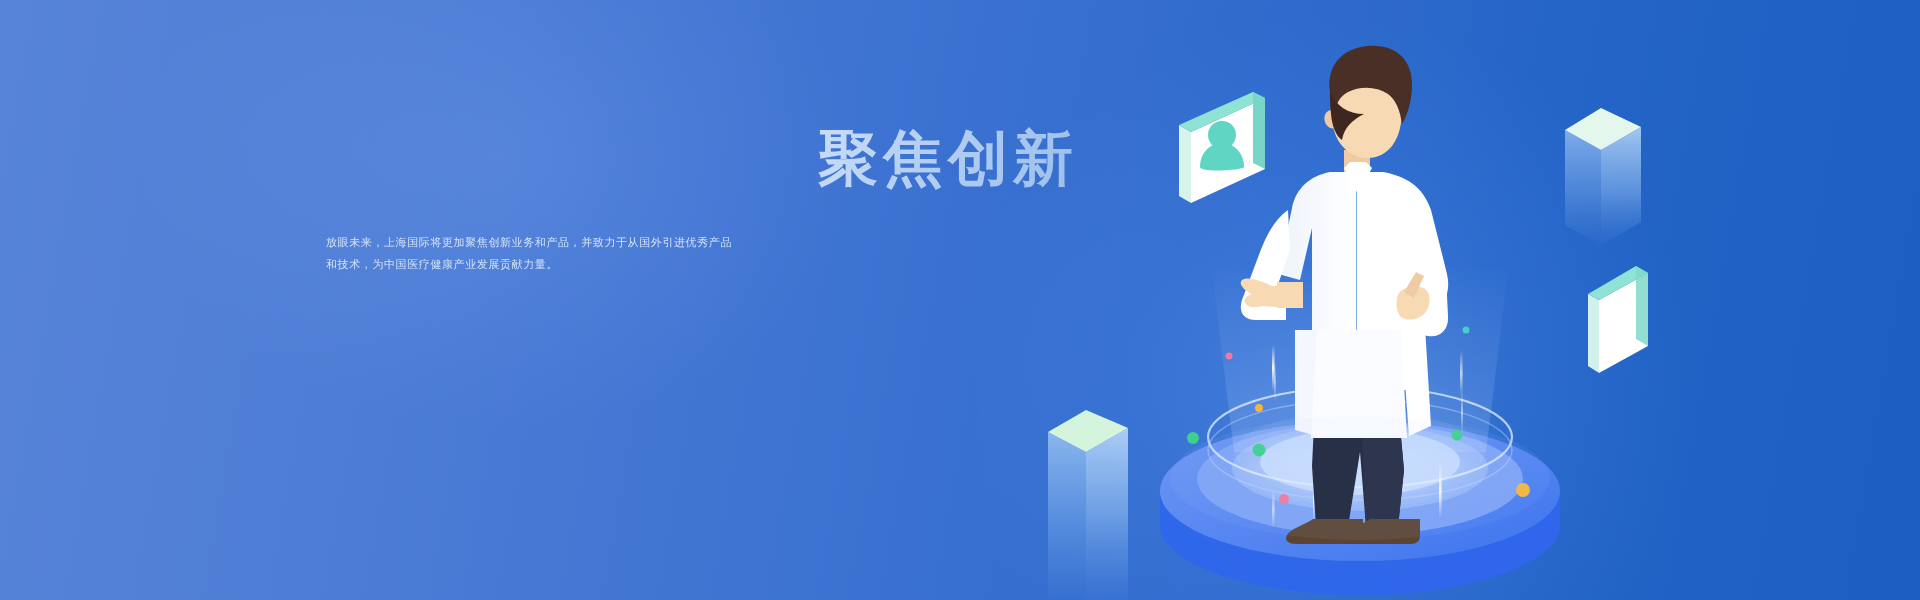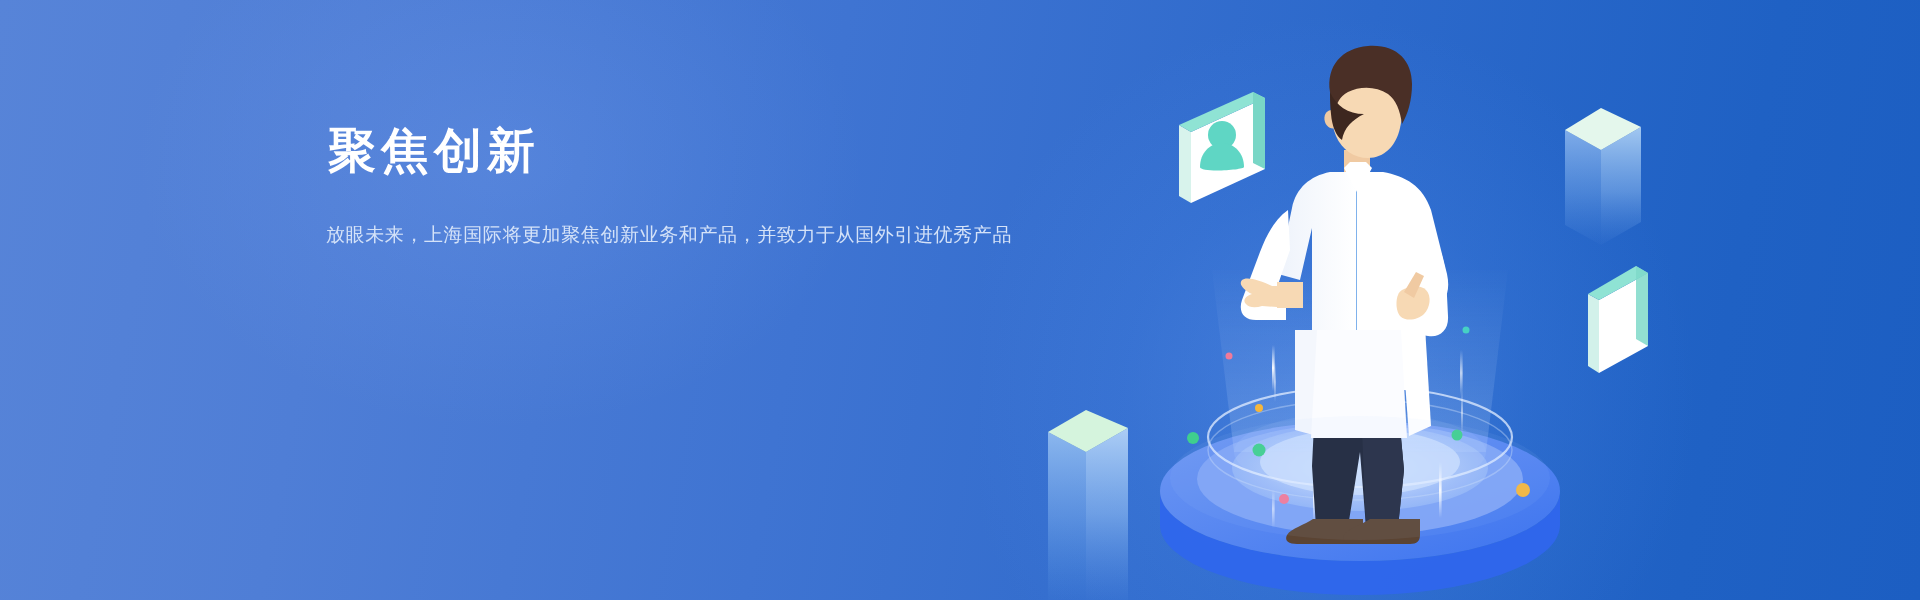--- a/index.html
+++ b/index.html
@@ -33,40 +33,41 @@
   }
 
   
   .copy {
     position: absolute;
     left: 318px;
     top: 118px;
     width: 760px;
   }
   .headline {
-    font-size: 48px;
+    font-size: 60px;
     font-weight: 700;
     letter-spacing: 5px;
     line-height: 1.34;
     margin: 0;
     background: linear-gradient(115deg, #ffffff 0%, #ffffff 32%, #f2f7ff 46%, #cfe0f7 60%, #b9d2f3 74%, #a9c7ef 88%, #9dbfec 100%);
     -webkit-background-clip: text;
     background-clip: text;
     color: transparent;
     -webkit-text-fill-color: transparent;
     white-space: nowrap;
+    text-align: right;
   }
   .headline.line1 { padding-left: 10px; }
   .headline.line2 { margin-top: -4px; }
 
   .sub {
     margin: 0;
     padding-top: 34px;
     padding-left: 8px;
-    font-size: 19px;
+    font-size: 11px;
     line-height: 1.95;
     letter-spacing: .6px;
     color: #d4e2f8;
     max-width: 720px;
   }
   .sub span { display: block; }
 
   
   .art { position: absolute; left: 0; top: 0; width: 1920px; height: 600px; }
   .art svg { display: block; }
@@ -248,16 +249,17 @@
       </g>
 
       <ellipse cx="1360" cy="478" rx="190" ry="62" fill="#bcd6ff" opacity="0.07"></ellipse>
     </svg>
   </div>
 
   <div class="copy">
     <div class="headline line1">聚焦创新</div>
     <p class="sub">
       <span>放眼未来，上海国际将更加聚焦创新业务和产品，并致力于从国外引进优秀产品</span>
+      <span>和技术，为中国医疗健康产业发展贡献力量。</span>
     </p>
   </div>
 
 </div>
 
 </body></html>

